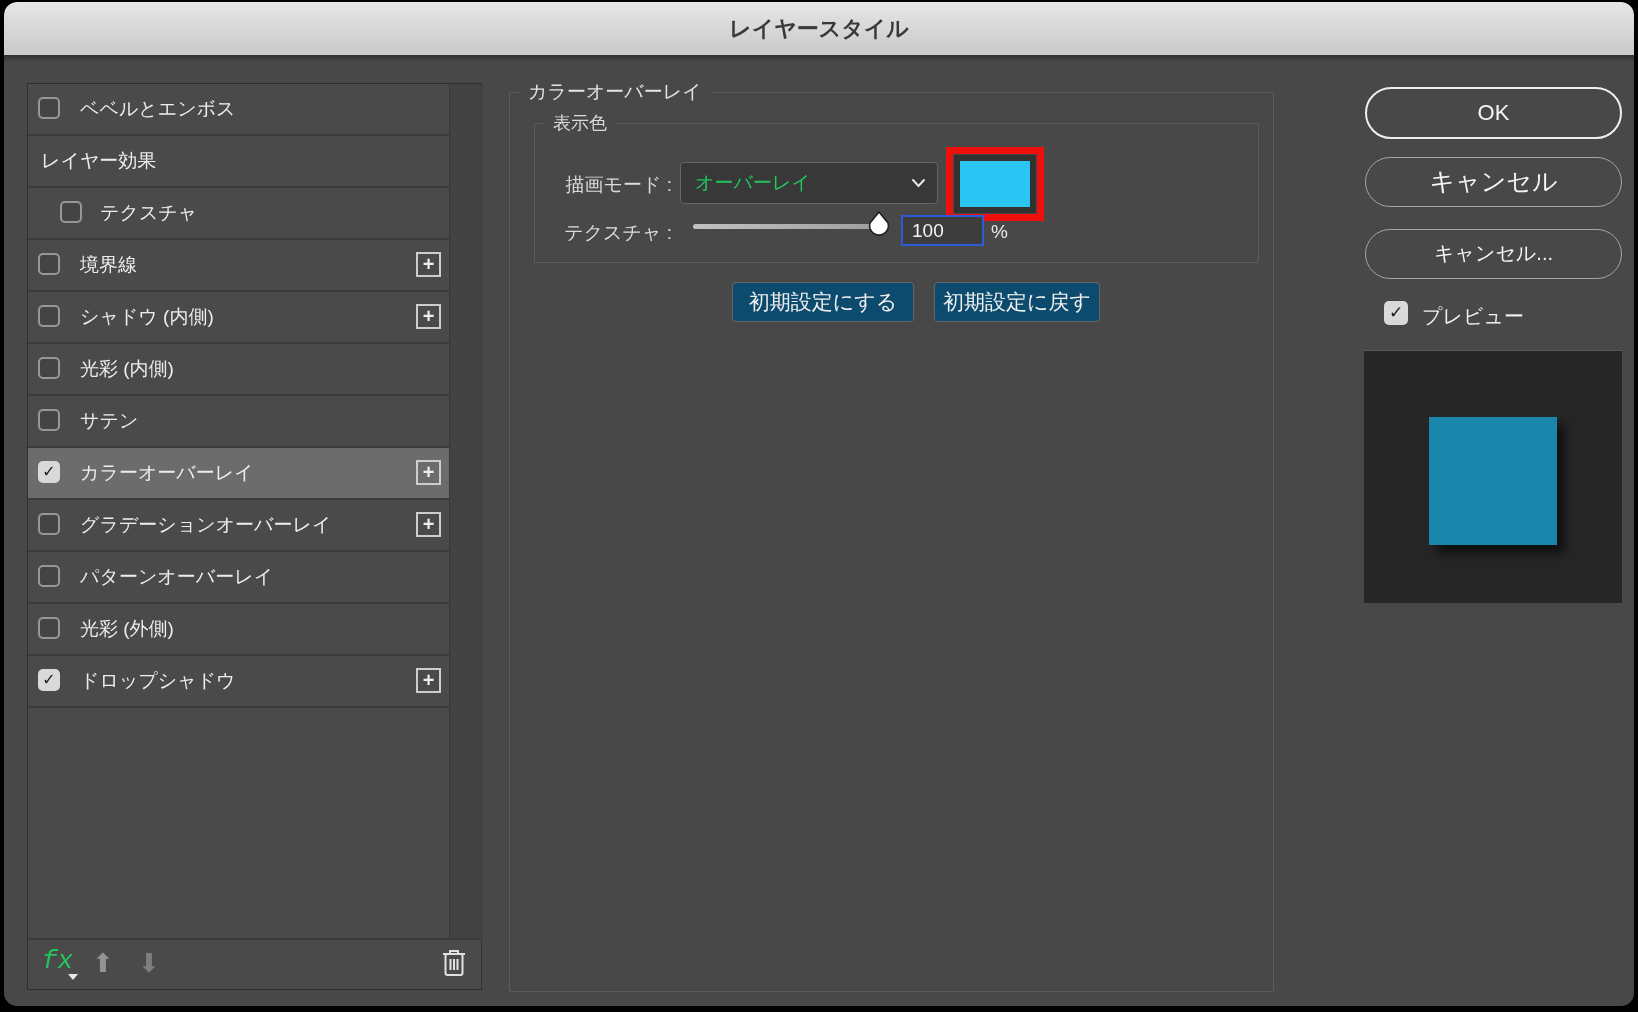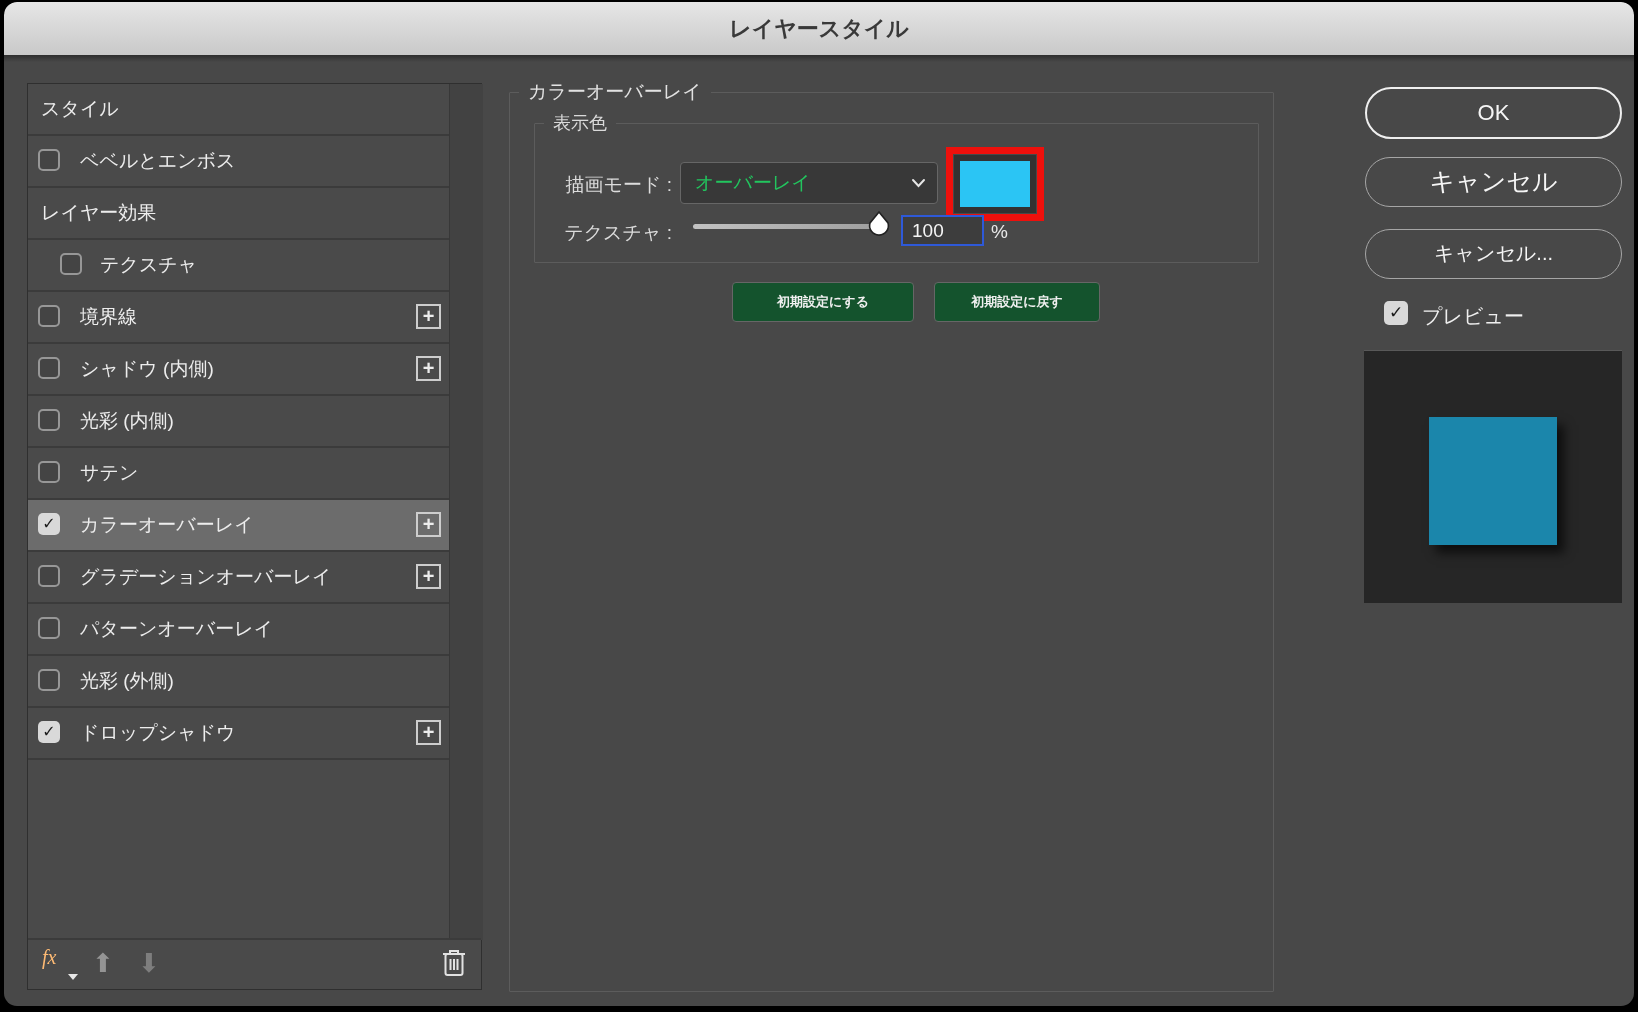--- a/index.html
+++ b/index.html
@@ -25,22 +25,22 @@
   .cb{position:absolute;left:10px;top:13px;width:22px;height:22px;border-radius:5px;box-sizing:border-box;}
   .cb.indent{left:32px;}
   .cb.unchecked{border:2px solid #979797;background:#444444;}
   .cb.checked{background:#D9D9D9;}
   .cb .mark{position:absolute;left:0;top:0;width:22px;height:22px;line-height:22px;text-align:center;
             font-size:16px;font-weight:bold;color:#1B1B1B;}
   .plusbtn{position:absolute;right:8px;top:12px;width:25px;height:25px;box-sizing:border-box;
            border:2px solid #CDCDCD;color:#ECECEC;text-align:center;line-height:21px;font-size:20px;font-weight:bold;}
   #scrollstrip{position:absolute;left:421px;top:0;width:33px;height:856px;background:#424242;border-left:1px solid #383838;}
   #sidebar-footer{position:absolute;left:0;bottom:0;width:100%;height:49px;border-top:2px solid #3B3B3B;}
-  #fx-btn{position:absolute;left:14px;top:6px;color:#fdba74;font-size:20px;font-style:italic;
-          font-family:Liberation Serif, serif;}
+  #fx-btn{position:absolute;left:14px;top:6px;color:#22c55e;font-size:26px;font-style:italic;
+          font-family:Liberation Mono, monospace;}
   #fx-caret{position:absolute;left:40px;top:34px;width:0;height:0;border-left:5px solid transparent;
             border-right:5px solid transparent;border-top:6px solid #E8E8E8;}
   .arrowbtn{position:absolute;top:4px;font-size:26px;line-height:38px;
             font-family:"DejaVu Sans",sans-serif;}
   #up-arrow{left:64px;color:#949494;}
   #down-arrow{left:110px;color:#7E7E7E;}
   #trash-btn{position:absolute;right:14px;top:8px;width:26px;height:30px;}
 
   
   fieldset{position:absolute;border:1px solid #5C5C5C;border-radius:1px;margin:0;padding:0;}
@@ -64,22 +64,22 @@
                 border:6px solid #323232;background:#2BC5F4;}
 
   #opacity-track{position:absolute;left:689px;top:222px;width:190px;height:5px;border-radius:3px;
                  background:linear-gradient(90deg,#C2C2C2,#9E9E9E);}
   #opacity-thumb{position:absolute;left:863px;top:208px;}
   #opacity-input{position:absolute;left:897px;top:213px;width:83px;height:31px;box-sizing:border-box;
                  background:#3D3D3D;border:2px solid #2E59D8;color:#F5F5F5;font-size:19px;
                  padding:0 0 0 9px;font-family:inherit;outline:none;}
   #opacity-unit{position:absolute;left:987px;top:219px;font-size:19px;color:#E8E8E8;}
 
-  .darkbtn{position:absolute;top:280px;height:40px;box-sizing:border-box;background:#14532d;
-           border:1px solid #666;border-radius:4px;color:#F0F0F0;font-size:13px;font-weight:bold;
+  .darkbtn{position:absolute;top:280px;height:40px;box-sizing:border-box;background:#0c4a6e;
+           border:1px solid #666;border-radius:4px;color:#F0F0F0;font-size:21px;font-weight:normal;
            text-align:center;line-height:38px;}
   #make-default-btn{left:728px;width:182px;}
   #reset-default-btn{left:930px;width:166px;}
 
   
   .pill{position:absolute;left:1361px;width:257px;box-sizing:border-box;border-radius:26px;
         text-align:center;color:#F5F5F5;background:transparent;}
   #ok-btn{top:85px;height:52px;border:2.5px solid #EFEFEF;font-size:22px;line-height:47px;}
   #cancel-btn{top:155px;height:50px;border:1.5px solid #A6A6A6;font-size:25px;line-height:47px;}
   #new-style-btn{top:227px;height:50px;border:1.5px solid #A6A6A6;font-size:20px;line-height:47px;}
@@ -100,23 +100,20 @@
 <div id="app">
   <div id="dialog">
 
     <div id="titlebar">
       <span class="t">レイヤースタイル</span>
     </div>
     <div id="seam"></div>
 
     <div id="sidebar">
       <div id="sidebar-list">
-          <div class="srow">
-            <span class="slabel noCb">スタイル</span>
-          </div>
           <div class="srow">
             <span class="cb unchecked"></span>
             <span class="slabel">ベベルとエンボス</span>
           </div>
           <div class="srow">
             <span class="slabel noCb">レイヤー効果</span>
           </div>
           <div class="srow">
             <span class="cb unchecked indent"></span>
             <span class="slabel indent">テクスチャ</span>

